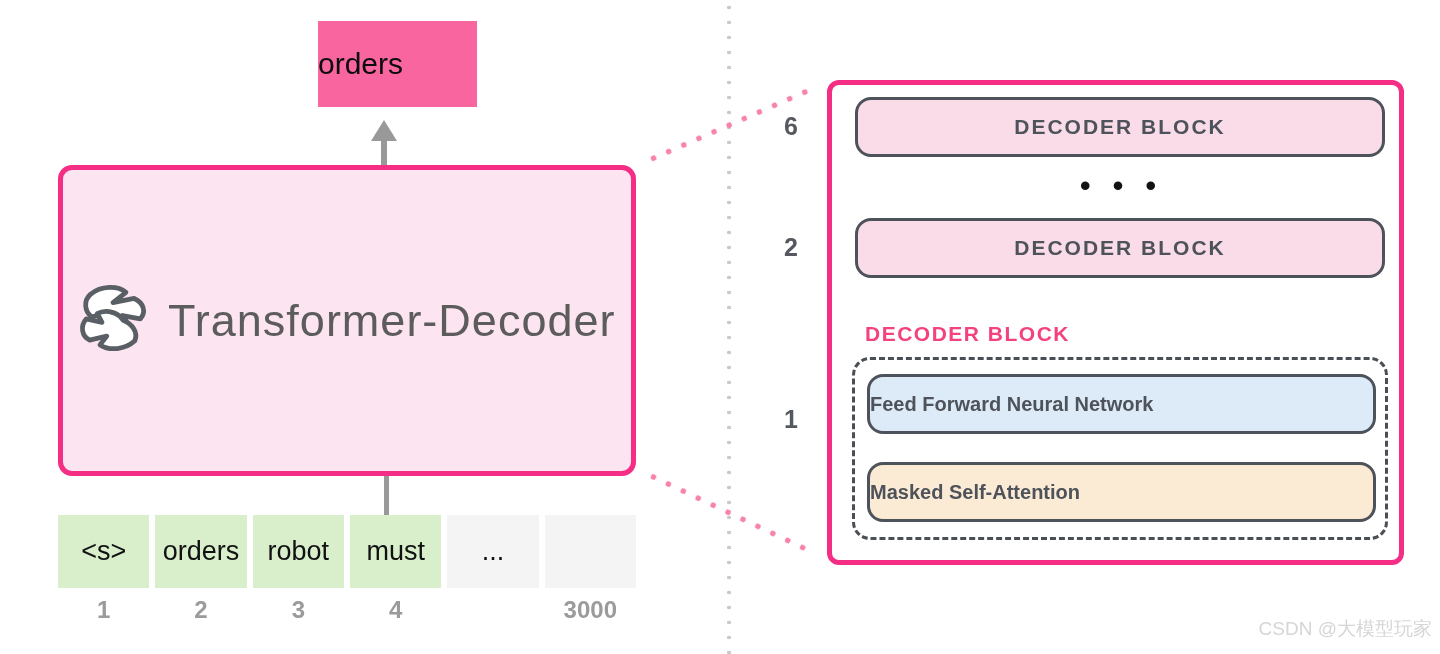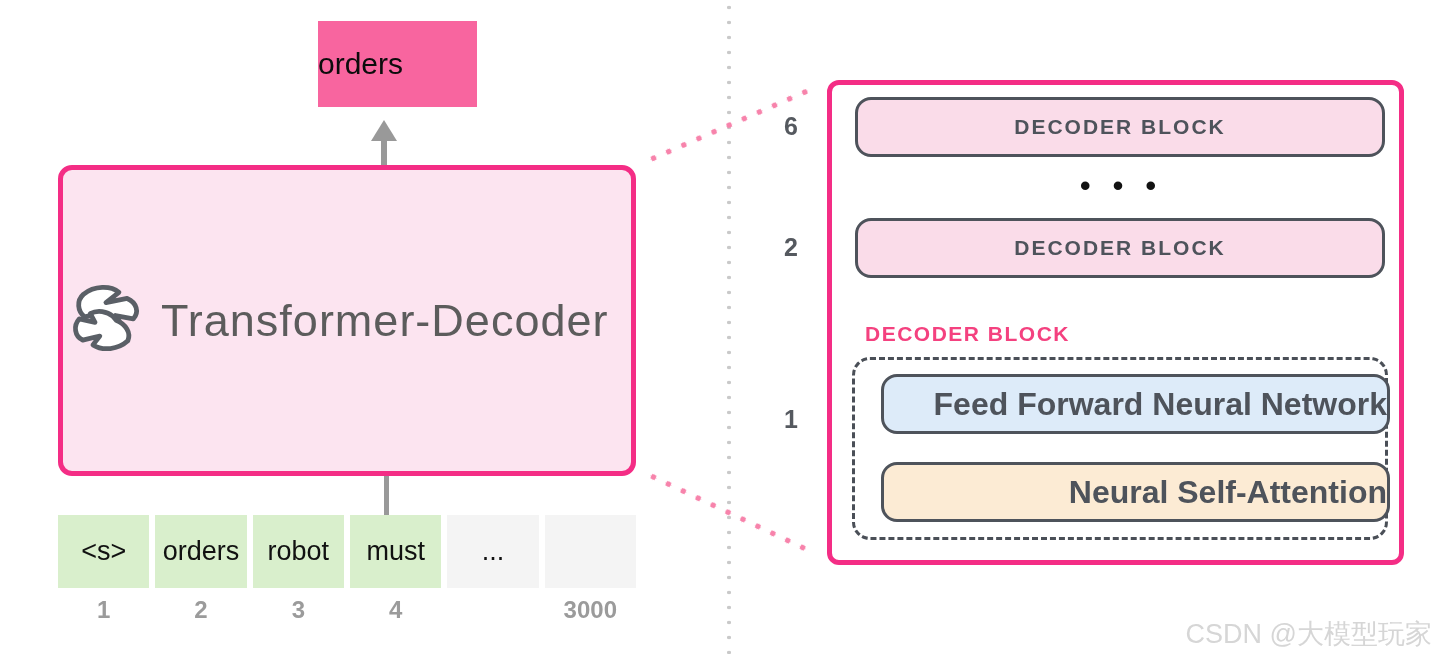--- a/index.html
+++ b/index.html
@@ -34,21 +34,21 @@
   .arrow-stem{position:absolute;left:381px;top:140px;width:6px;height:26px;background:var(--arrow_gray);}
   .arrow-head{
     position:absolute;left:371px;top:120px;width:0;height:0;
     border-left:13px solid transparent;border-right:13px solid transparent;
     border-bottom:21px solid var(--arrow_gray);
   }
   .decoder-main-box{
     position:absolute;left:58px;top:165px;width:578px;height:311px;
     background:var(--panel_pink_fill);
     border:5px solid var(--accent);border-radius:14px;
-    display:flex;align-items:center;padding-left:4px;
+    display:flex;align-items:center;padding-left:11px;
   }
   .logo{width:82px;height:76px;flex:0 0 auto;}
   .main-title{
     font-size:45px;font-weight:300;color:var(--title_gray);
     letter-spacing:1px;margin-left:12px;white-space:nowrap;
   }
   .input-connector{position:absolute;left:384px;top:476px;width:5px;height:39px;background:var(--arrow_gray);}
   .token-row{
     position:absolute;left:58px;top:515px;width:578px;height:73px;
     display:flex;gap:6px;
@@ -110,32 +110,32 @@
   }
   .detail-title{
     position:absolute;left:33px;top:237px;
     font-size:21px;font-weight:bold;letter-spacing:1.5px;color:var(--label_pink);
   }
   .detail-box{
     position:absolute;left:20px;top:272px;width:536px;height:183px;
     border:3.5px dashed #4a4f57;border-radius:18px;
   }
   .layer{
-    position:absolute;left:26px;width:509px;height:60px;
+    position:absolute;left:12px;width:509px;height:60px;
     border:3.5px solid var(--slate);border-radius:16px;
-    display:flex;align-items:center;justify-content:flex-end;
-    font-size:32px;font-weight:bold;color:var(--slate);
+    display:flex;align-items:center;justify-content:flex-start;
+    font-size:20px;font-weight:bold;color:var(--slate);
   }
   .layer.ffnn{top:14px;background:var(--ffnn_fill);}
   .layer.attn{top:102px;background:var(--attention_fill);}
 
   
   .watermark{
     position:absolute;left:1150px;top:616px;width:282px;
-    text-align:right;font-size:27px;color:var(--watermark_gray);
+    text-align:right;font-size:19px;color:var(--watermark_gray);
     text-shadow:1px 1px 0 rgba(255,255,255,.9);
   }
 </style>
 </head>
 <body>
 
 <div class="canvas">
 
   <div class="orders-box">
     <span>orders</span>
@@ -203,20 +203,20 @@
     <div class="decoder-block b2">
       <span>DECODER BLOCK</span>
     </div>
 
     <div class="detail-title">DECODER BLOCK</div>
     <div class="detail-box">
       <div class="layer ffnn">
         <span>Feed Forward Neural Network</span>
       </div>
       <div class="layer attn">
-        <span>Neural Self-Attention</span>
+        <span>Masked Self-Attention</span>
       </div>
     </div>
   </div>
 
   <div class="watermark">CSDN @大模型玩家</div>
 
 </div>
 
 </body></html>

